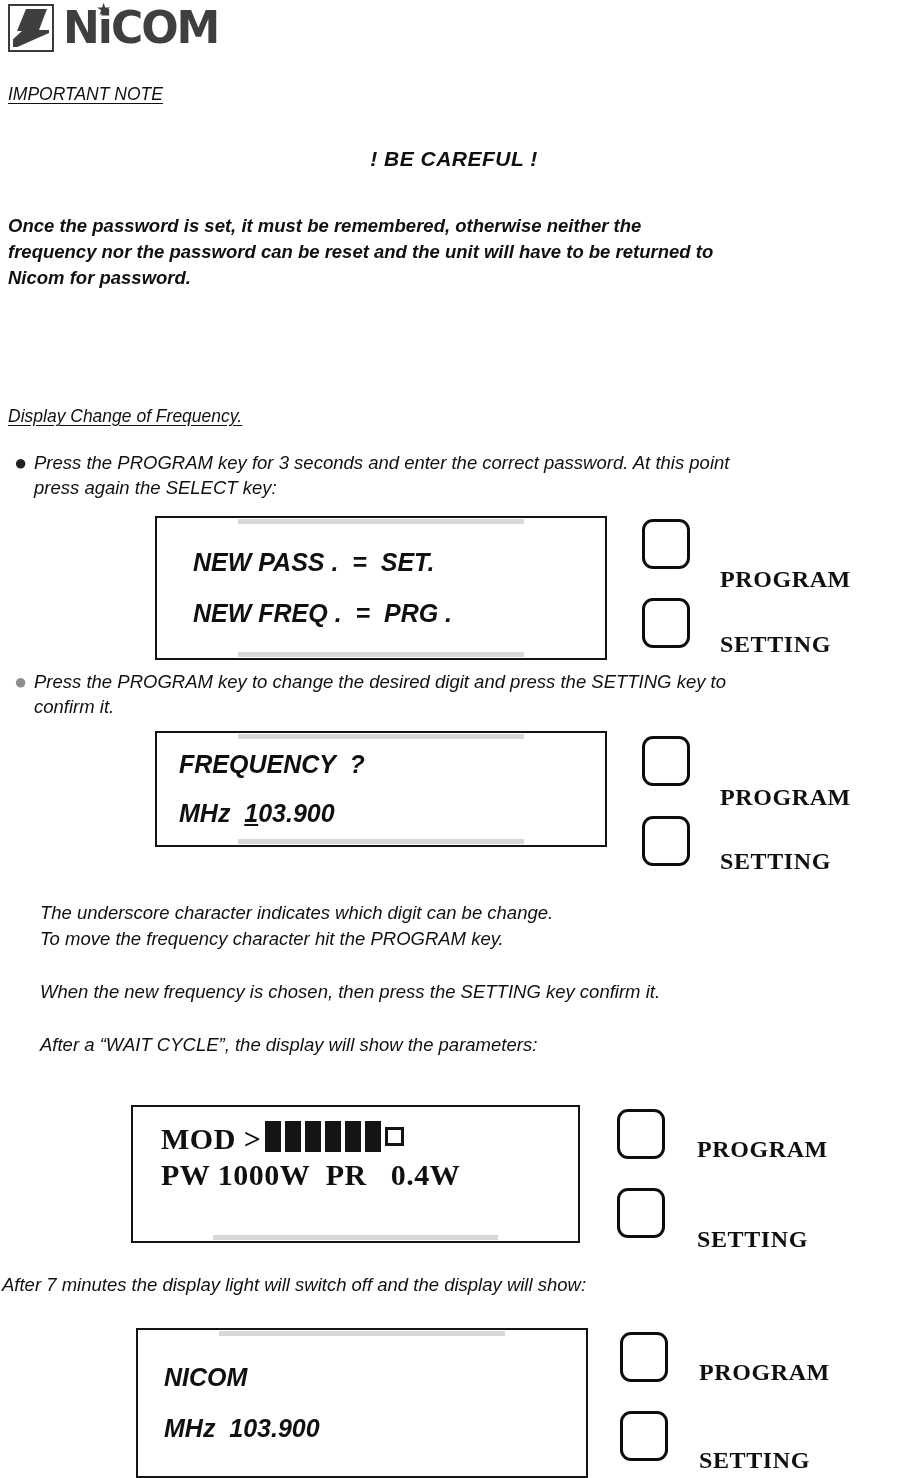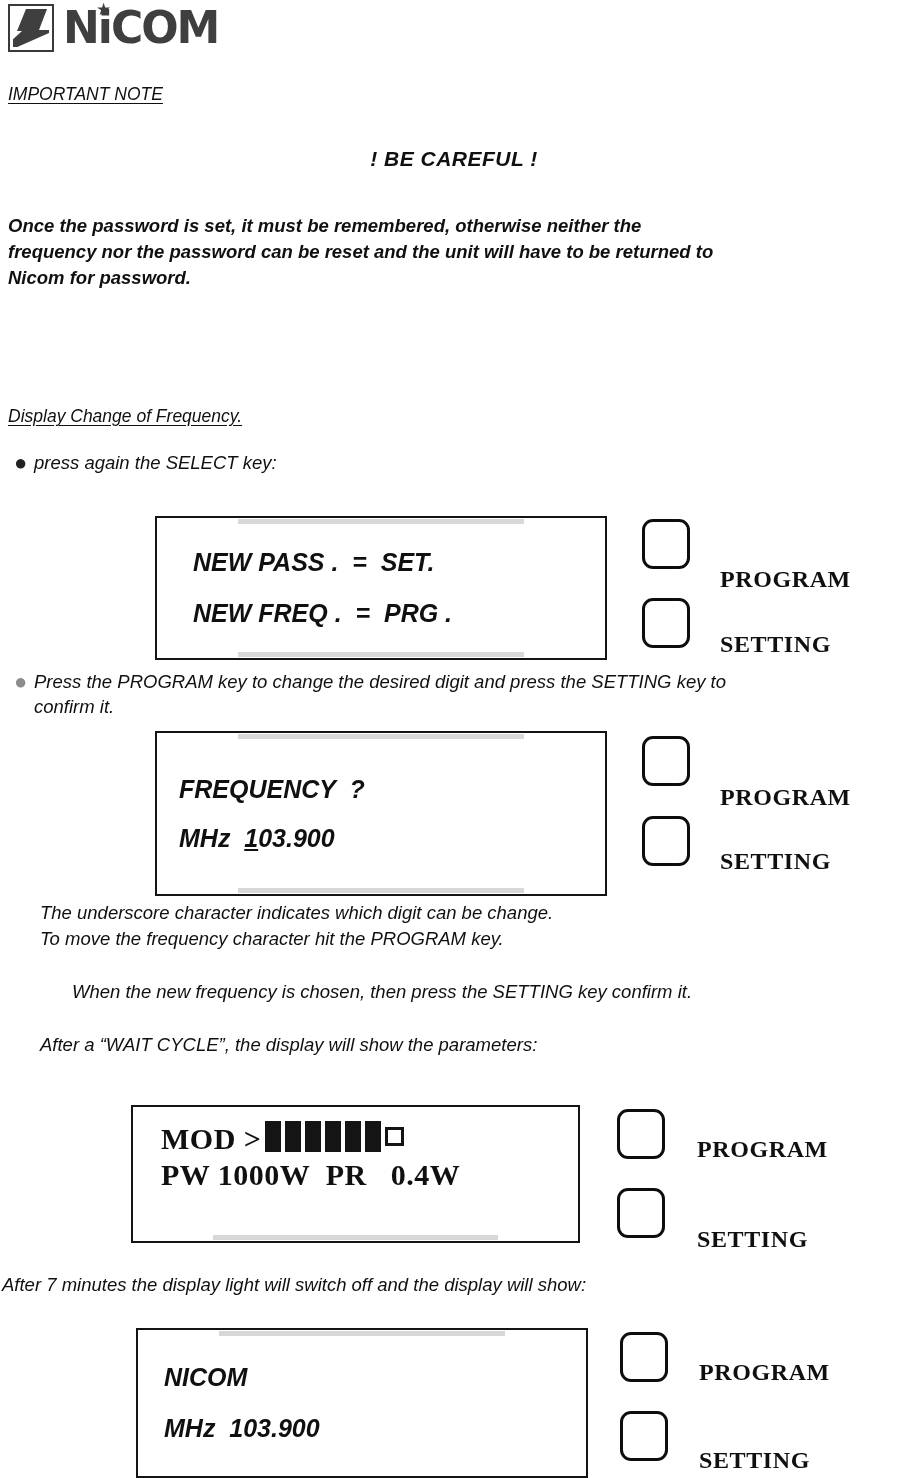--- a/index.html
+++ b/index.html
@@ -250,20 +250,21 @@
     <div>frequency nor the password can be reset and the unit will have to be returned to</div>
     <div class="lastline">Nicom for password.</div>
   </div>
 
   <div class="abs heading-ul" style="left:8px; top:406px;">Display Change of Frequency.</div>
 
   <div class="abs body-it" style="left:8px; top:450px; width:892px;">
     <div class="bullet-row">
       <div class="bullet-dot">●</div>
       <div class="bullet-text">
+        <div>Press the PROGRAM key for 3 seconds and enter the correct password. At this point</div>
         <div>press again the SELECT key:</div>
       </div>
     </div>
   </div>
 
   <div class="lcd" style="left:155px; top:516px; width:452px; height:144px;">
     <div class="smudge"></div>
     <div class="smudge bottom"></div>
     <div class="lcd-lines" style="padding-left:36px; gap:22px;">
       <div class="lcd-line">NEW PASS .  =  SET.</div>
@@ -278,36 +279,36 @@
   <div class="abs body-it" style="left:8px; top:669px; width:892px;">
     <div class="bullet-row">
       <div class="bullet-dot faint">●</div>
       <div class="bullet-text">
         <div>Press the PROGRAM key to change the desired digit and press the SETTING key to</div>
         <div>confirm it.</div>
       </div>
     </div>
   </div>
 
-  <div class="lcd" style="left:155px; top:731px; width:452px; height:165px;">
+  <div class="lcd" style="left:155px; top:731px; width:452px; height:116px;">
     <div class="smudge"></div>
     <div class="smudge bottom"></div>
     <div class="lcd-lines" style="padding-left:22px; gap:20px;">
       <div class="lcd-line">FREQUENCY  ?</div>
       <div class="lcd-line"><span>MHz  </span><span class="ul">1</span><span>03.900</span></div>
     </div>
   </div>
   <div class="key" style="left:642px; top:736px;"></div>
   <div class="key-label" style="left:720px; top:784px;">PROGRAM</div>
   <div class="key" style="left:642px; top:816px;"></div>
   <div class="key-label" style="left:720px; top:848px;">SETTING</div>
 
   <div class="abs body-it" style="left:40px; top:900px;">The underscore character indicates which digit can be change.</div>
   <div class="abs body-it" style="left:40px; top:926px;">To move the frequency character hit the PROGRAM key.</div>
-  <div class="abs body-it" style="left:40px; top:979px;margin-left:32px;">When the new frequency is chosen, then press the SETTING key confirm it.</div>
+  <div class="abs body-it" style="left:40px; top:979px;">When the new frequency is chosen, then press the SETTING key confirm it.</div>
   <div class="abs body-it" style="left:40px; top:1032px;">After a “WAIT CYCLE”, the display will show the parameters:</div>
 
   <div class="lcd" style="left:131px; top:1105px; width:449px; height:138px;">
     <div class="smudge bottom"></div>
     <div class="lcd-lines top-aligned" style="padding-left:28px; padding-top:14px; gap:2px;">
       <div class="lcd-line serif"><span>MOD &gt;</span><span class="bargraph"><span class="bar"></span><span class="bar"></span><span class="bar"></span><span class="bar"></span><span class="bar"></span><span class="bar"></span><span class="bar empty"></span></span></div>
       <div class="lcd-line serif">PW 1000W  PR   0.4W</div>
     </div>
   </div>
   <div class="key" style="left:617px; top:1109px;"></div>

